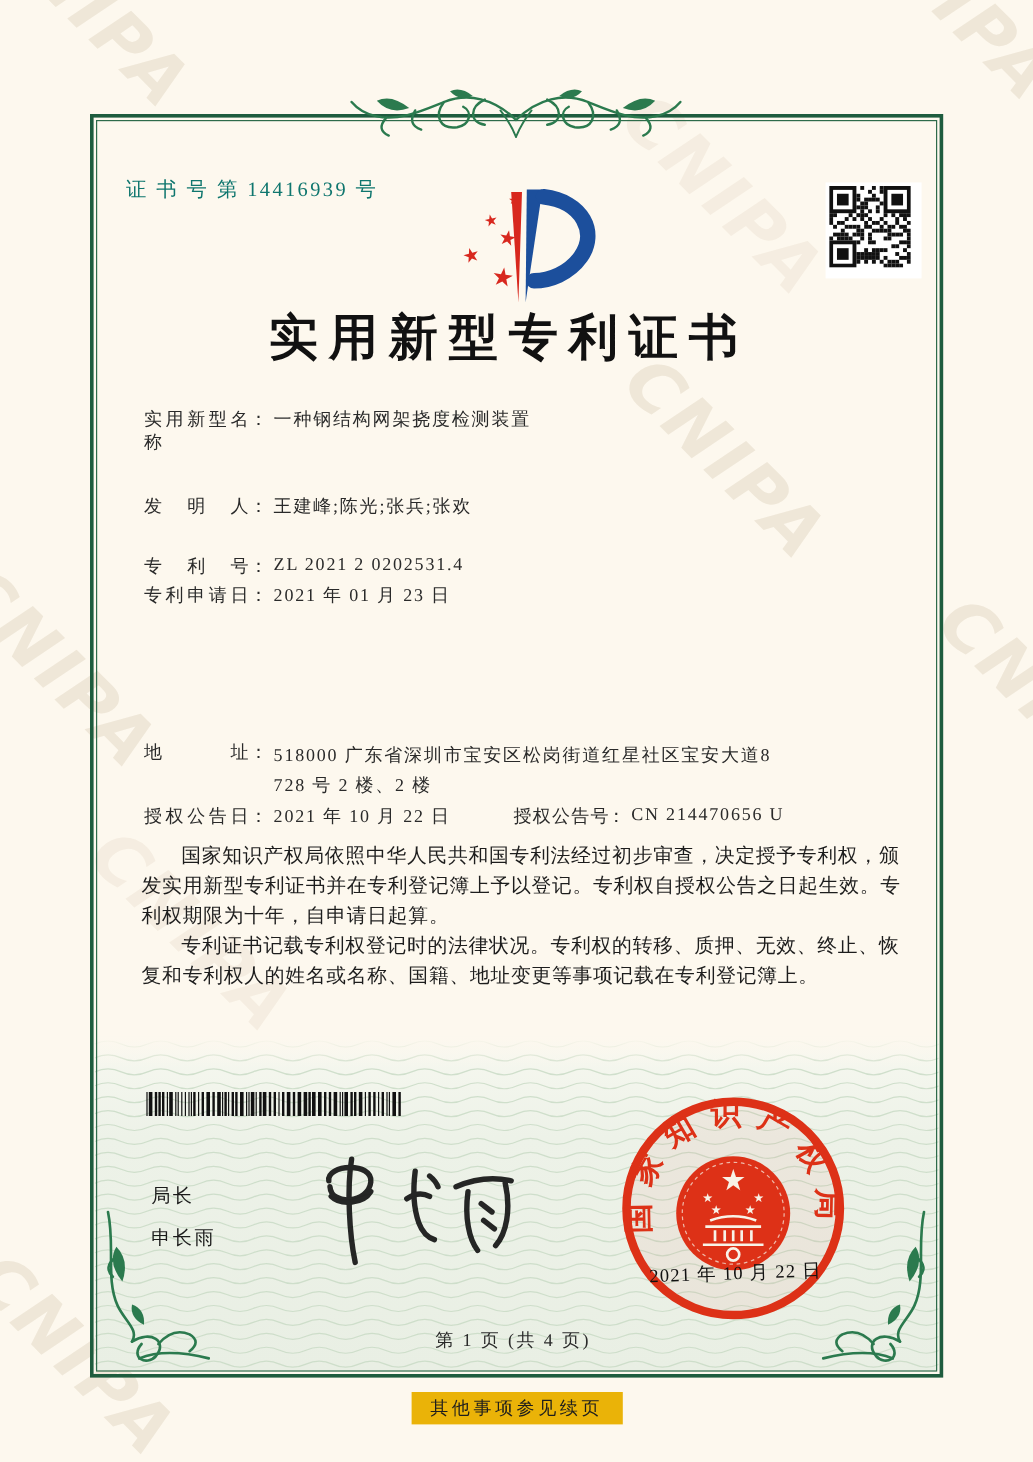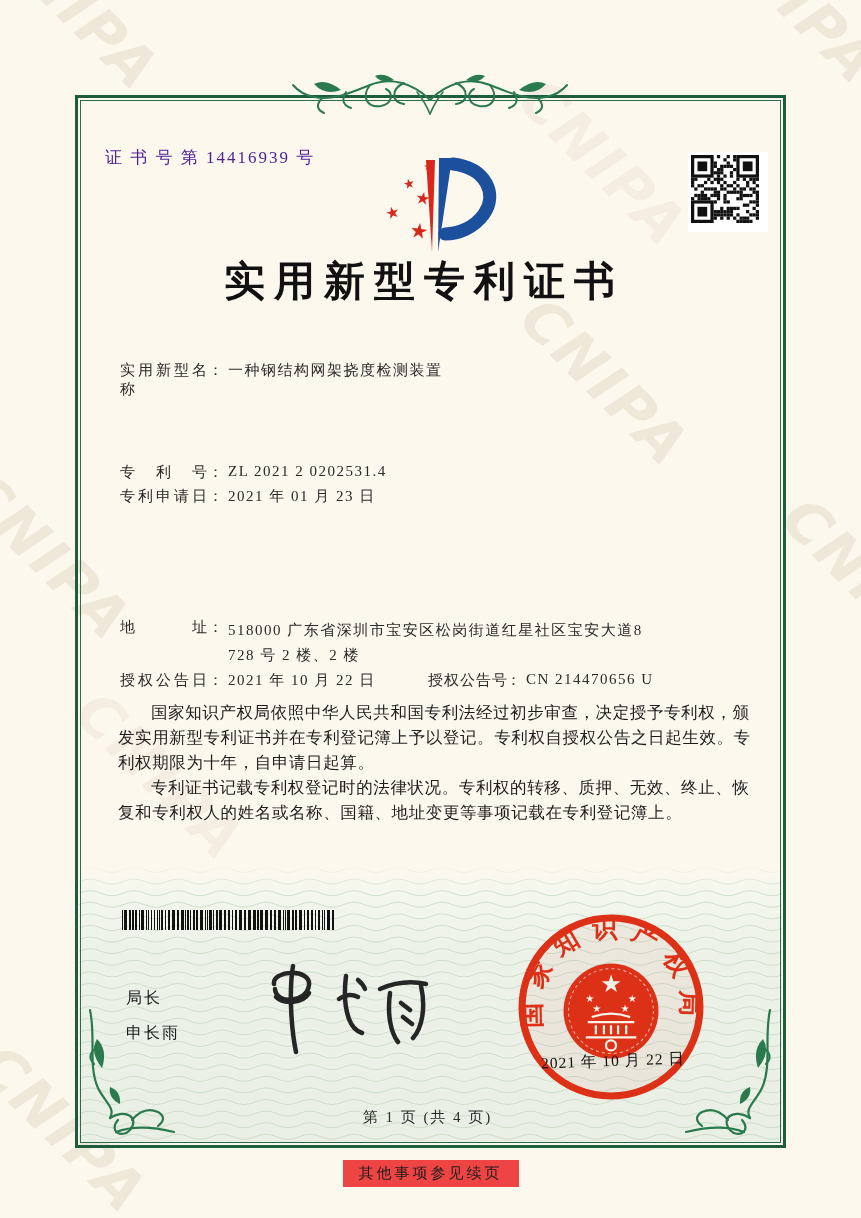--- a/index.html
+++ b/index.html
@@ -20,21 +20,21 @@
       background:linear-gradient(180deg,#fdf8ee,rgba(253,248,238,0));}
 
   
   .frame-outer{position:absolute;left:75px;top:95px;width:705px;height:1047px;
       border:3px solid #1e5c3e;pointer-events:none;}
   .frame-inner{position:absolute;left:2px;top:2px;right:2px;bottom:2px;
       border:1px solid #2e6b4a;}
 
   .ornament{position:absolute;pointer-events:none;}
 
-  .cert-no{position:absolute;left:105px;top:146px;font-size:17px;letter-spacing:2px;color:#4c1d95;}
+  .cert-no{position:absolute;left:105px;top:146px;font-size:17px;letter-spacing:2px;color:#0f766e;}
 
   .title{position:absolute;left:0;top:254px;width:848px;margin:0;text-align:center;
       font-size:41px;font-weight:bold;letter-spacing:9px;color:#111;}
 
   .row{position:absolute;left:120px;width:660px;font-size:15px;color:#2a2a2a;letter-spacing:1px;}
   .flabel{display:inline-block;width:88px;text-align:justify;text-align-last:justify;vertical-align:top;}
   .colon{display:inline-block;width:15px;vertical-align:top;}
   .fvalue{display:inline-block;margin-left:5px;vertical-align:top;letter-spacing:1.5px;}
   .fvalue.multiline{white-space:pre-line;width:545px;line-height:25px;}
   .pair2{position:absolute;left:308px;top:0;white-space:nowrap;}
@@ -53,21 +53,21 @@
   .sig{position:absolute;left:253px;top:958px;}
 
   .seal{position:absolute;left:515px;top:911px;}
   .seal-date{position:absolute;left:538px;top:1051px;width:150px;text-align:center;
       font-size:15.5px;letter-spacing:1px;color:#111;transform:rotate(-2deg);}
 
   .page-num{position:absolute;left:75px;top:1108px;width:705px;text-align:center;
       font-size:15px;letter-spacing:2px;color:#2b2b2b;}
 
   .cont-note{position:absolute;left:50%;top:1160px;transform:translateX(-50%);
-      background:#ef4444;padding:4px 16px;font-size:15px;letter-spacing:3px;color:#1d1d1d;}
+      background:#eab308;padding:4px 16px;font-size:15px;letter-spacing:3px;color:#1d1d1d;}
 
   .qr{position:absolute;left:688px;top:152px;width:74px;height:74px;background:#fff;padding:3px;}
   .qr svg{display:block;}
 
   .logo{position:absolute;left:362px;top:142px;}
 </style>
 </head>
 <body>
 
 <div class="page">
@@ -309,22 +309,25 @@
         <rect x="15" y="1" width="5" height="5" fill="#fff"></rect>
         <rect x="16" y="2" width="3" height="3" fill="#111"></rect>
         <rect x="0" y="14" width="7" height="7" fill="#111"></rect>
         <rect x="1" y="15" width="5" height="5" fill="#fff"></rect>
         <rect x="2" y="16" width="3" height="3" fill="#111"></rect>
       </svg>
   </div>
 
   <h1 class="title">实用新型专利证书</h1>
 
-  <div class="row" style="top:361px;">
+  <div class="row" style="top:340px;">
     <span class="flabel">实用新型名称</span><span class="colon">：</span><span class="fvalue">一种钢结构网架挠度检测装置</span>
+  </div>
+  <div class="row" style="top:413px;">
+    <span class="flabel">发明人</span><span class="colon">：</span><span class="fvalue">王建峰;陈光;张兵;张欢</span>
   </div>
   <div class="row" style="top:463px;">
     <span class="flabel">专利号</span><span class="colon">：</span><span class="fvalue">ZL 2021 2 0202531.4</span>
   </div>
   <div class="row" style="top:487px;">
     <span class="flabel">专利申请日</span><span class="colon">：</span><span class="fvalue">2021 年 01 月 23 日</span>
   </div>
   <div class="row" style="top:618px;">
     <span class="flabel">地址</span><span class="colon">：</span><span class="fvalue multiline">518000 广东省深圳市宝安区松岗街道红星社区宝安大道8
 728 号 2 楼、2 楼</span>

